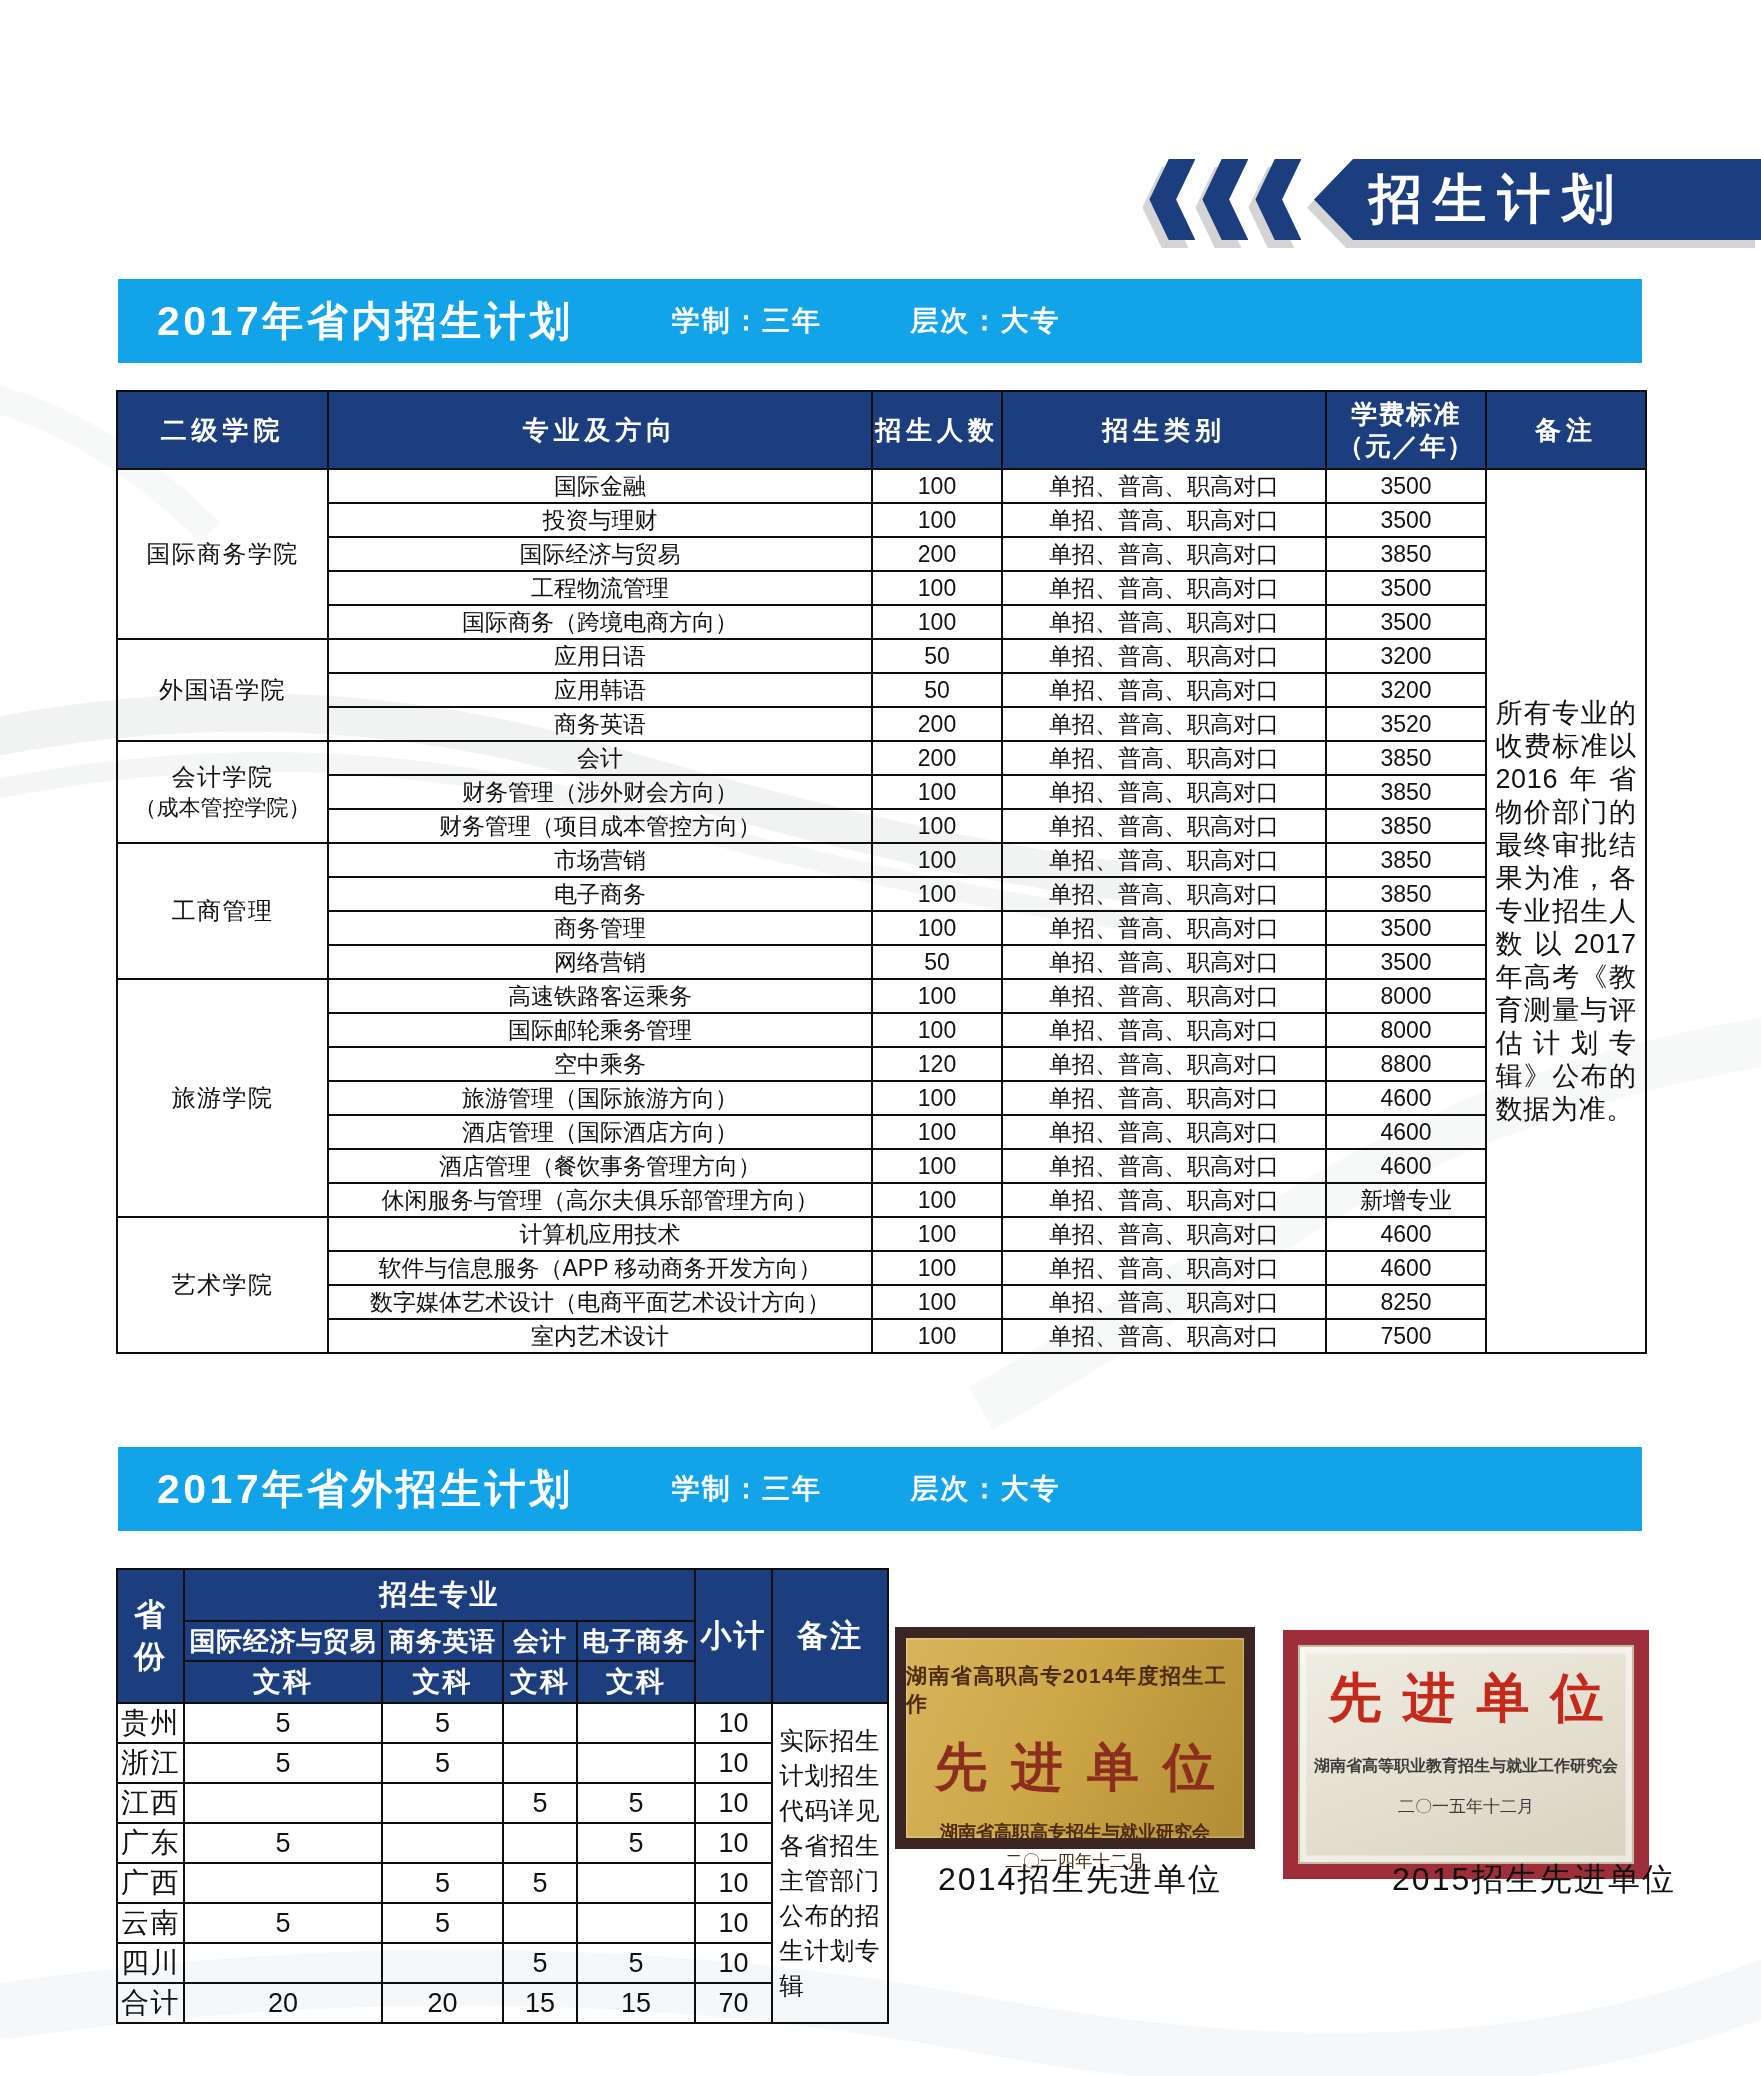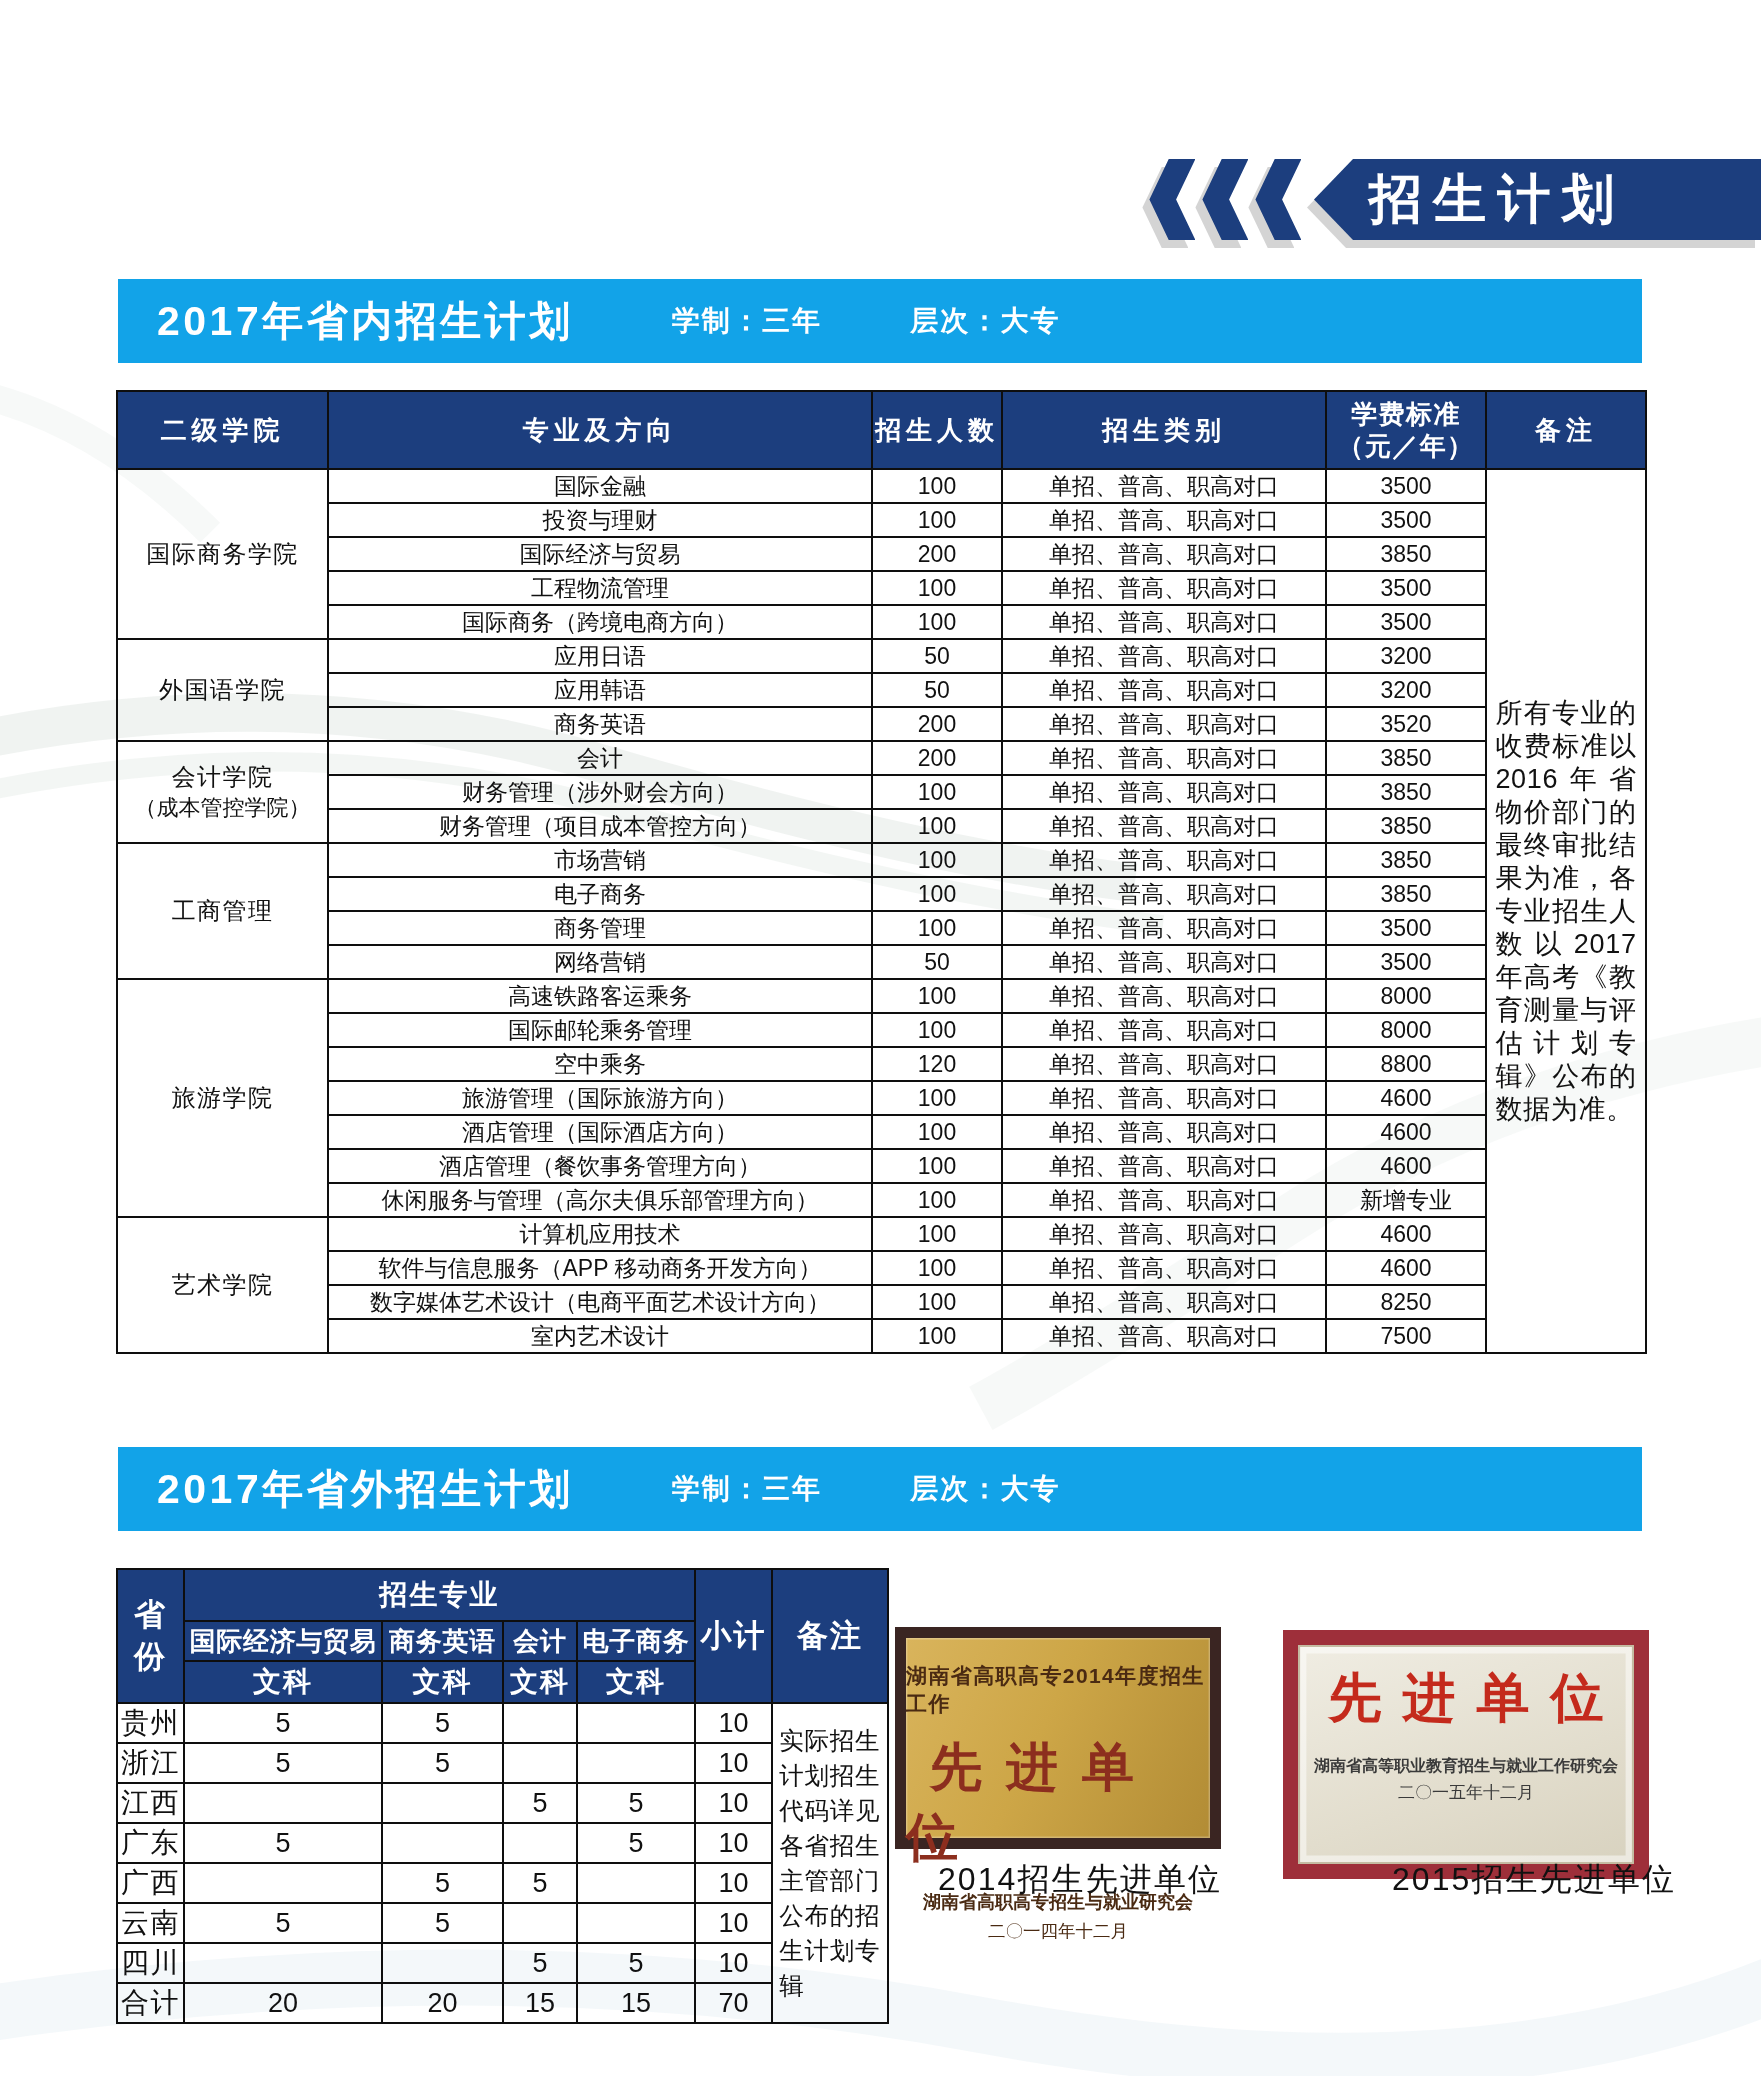--- a/index.html
+++ b/index.html
@@ -77,40 +77,40 @@
   #table-out tbody td { font-size:27px; }
   #table-out tbody td.province { font-size:28px; letter-spacing:1.4px; }
   #table-out td.note-cell {
     font-size:24.5px; line-height:35px; text-align:left; word-break:break-all;
     padding:0 6.3px; letter-spacing:0.7px;
   }
 
   
   .plaque { display:flex; flex-direction:column; align-items:center; }
   #plaque-2014 {
-    left:895px; top:1627px; width:326px; height:222px;
+    left:895px; top:1627px; width:360px; height:222px;
     border:11.2px solid #3a2522;
     background: linear-gradient(115deg, #d9b45c 0%, #cda647 45%, #b28c35 100%);
     box-shadow: inset 0 0 0 1.4px rgba(255,255,255,.25);
   }
   #plaque-2014 .p-line1 { margin-top:24px; font-size:21px; font-weight:bold; color:#4a2a12; letter-spacing:1.4px; }
   #plaque-2014 .p-title { margin-top:15.4px; font-size:52px; font-weight:bold; color:#8c2e1e; letter-spacing:24px; text-indent:24px; }
   #plaque-2014 .p-issuer { margin-top:17px; font-size:18px; font-weight:bold; color:#4a2a12; }
   #plaque-2014 .p-date { margin-top:4.2px; font-size:17.5px; color:#4a2a12; }
 
   #plaque-2015 {
     left:1283px; top:1630px; width:366px; height:249px;
     border:15.4px solid #9e2f3a;
     background: linear-gradient(160deg, #f0ede3 0%, #e2ddcd 60%, #d8d2bf 100%);
     box-shadow: inset 0 0 0 2.1px #c4bba2, inset 0 0 0 8.4px rgba(255,255,255,.5);
   }
   #plaque-2015 .p-line1 { margin-top:27px; font-size:22px; font-weight:bold; color:#2c2c2c; letter-spacing:0.7px; }
   #plaque-2015 .p-title { margin-top:18px; font-size:53px; font-weight:bold; color:#c42a1c; letter-spacing:21px; text-indent:21px; }
   #plaque-2015 .p-issuer { margin-top:21px; font-size:16px; font-weight:bold; color:#3a3a3a; }
-  #plaque-2015 .p-date { margin-top:4px; font-size:17px; color:#3a3a3a;text-align:center; }
+  #plaque-2015 .p-date { margin-top:18px; font-size:17px; color:#3a3a3a;text-align:center; }
 
   .plaque-caption {
     top:1858px; font-size:32px; letter-spacing:2.1px; color:#111; text-align:center;
   }
   #caption-2014 { left:895px; width:370px; }
   #caption-2015 { left:1351px; width:366px; }
 
   :root { --dark:#1c3e7e; --cyan:#12a3e8; }
 </style>
 </head>

